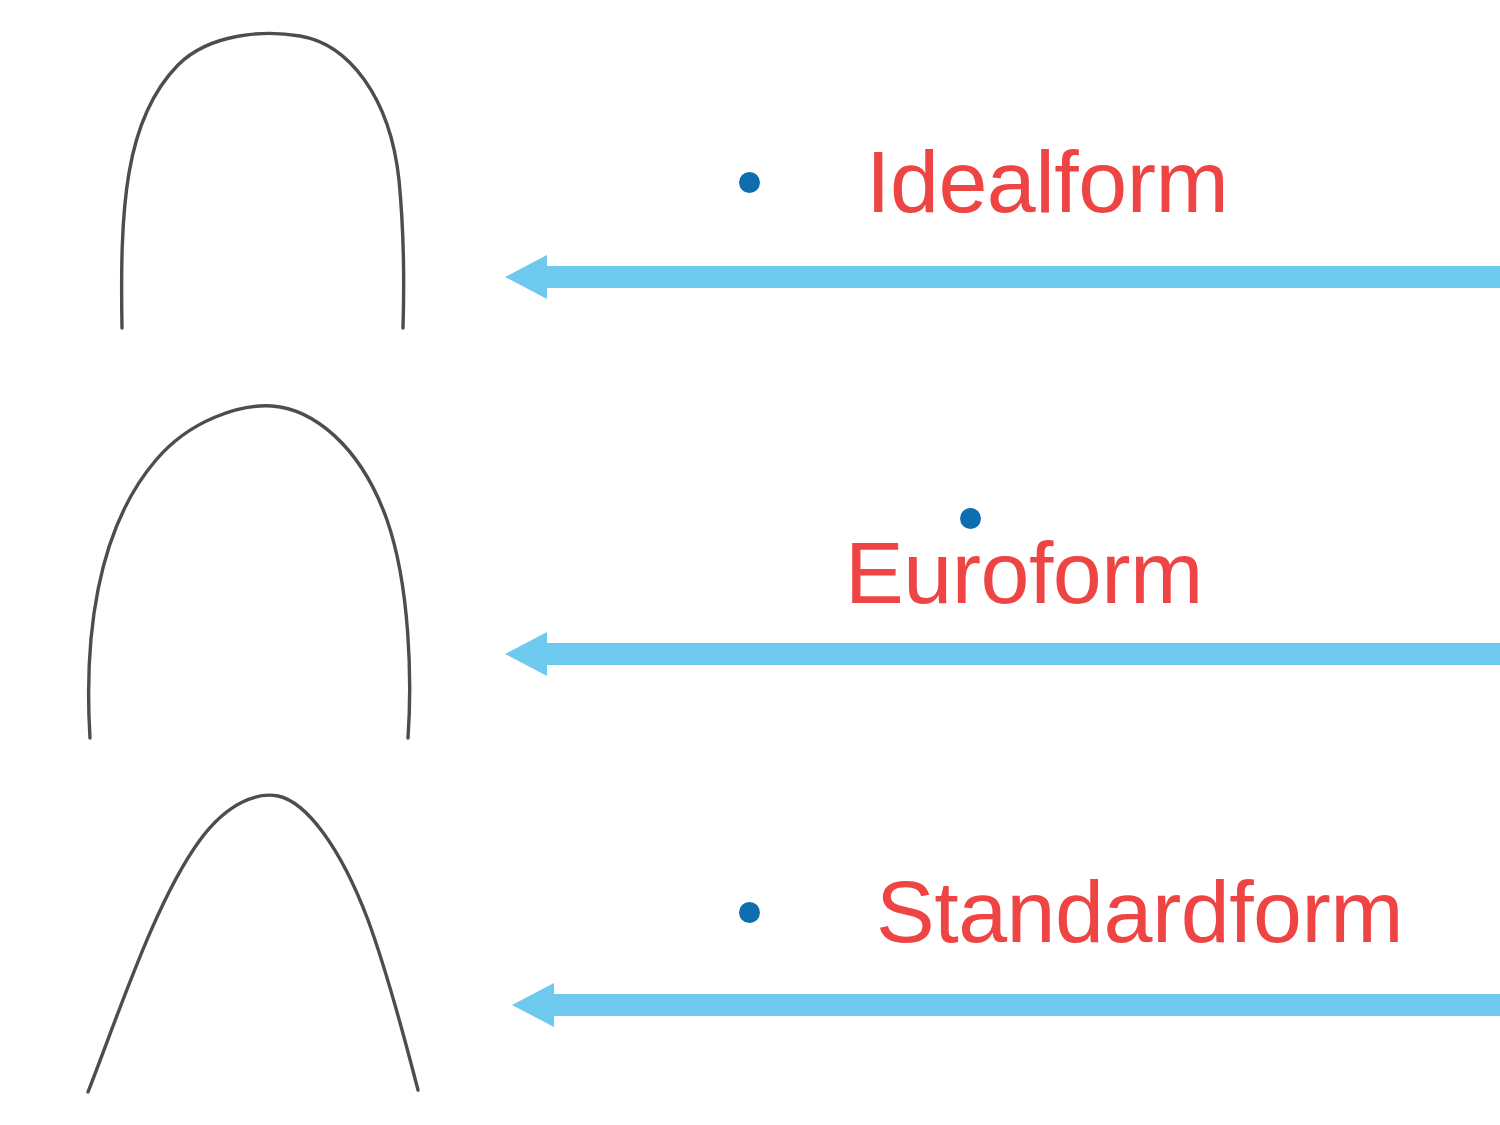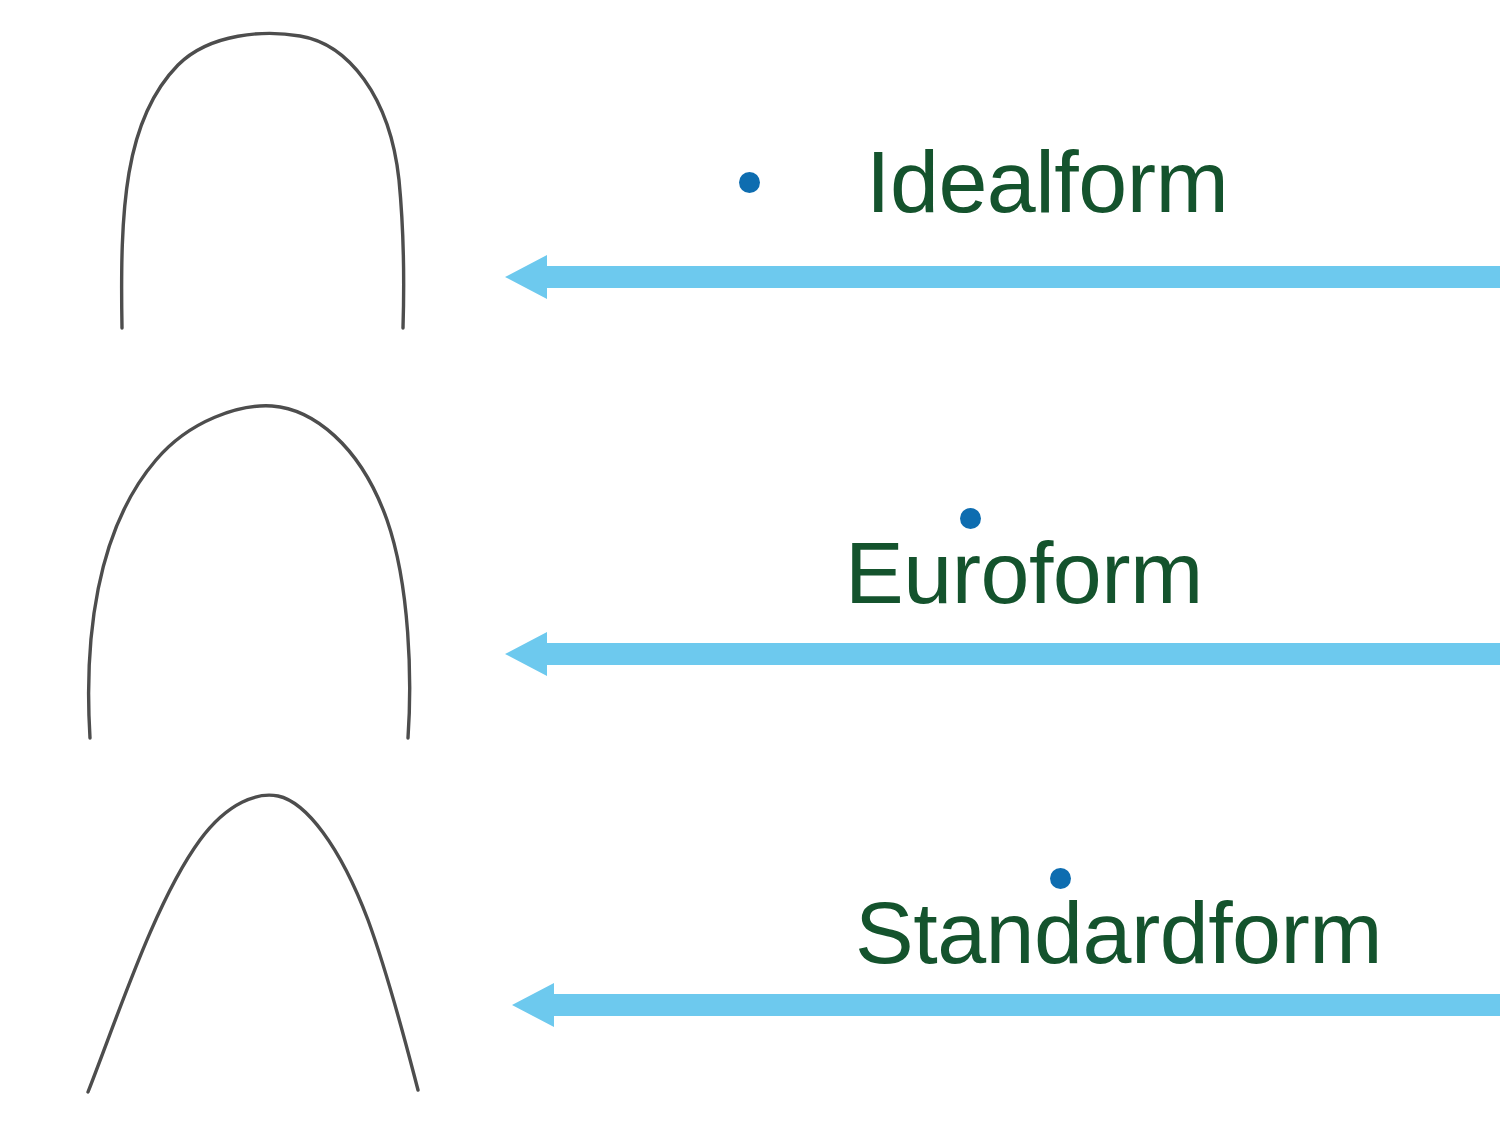--- a/index.html
+++ b/index.html
@@ -54,35 +54,35 @@
     align-items: center;
   }
   .bullet-dot {
     width: 21px;
     height: 21px;
     border-radius: 50%;
     background: #0E6DB0;
     flex: 0 0 auto;
   }
   .bullet-label {
-    color: #14532d;
+    color: #ef4444;
     font-size: 88px;
     line-height: 1.0;
     font-weight: normal;
     letter-spacing: -0.5px;
     white-space: nowrap;
   }
 
   #bullet-row-0 { left: 739px; top: 138px; }
   #bullet-row-0 .bullet-label { margin-left: 106px; }
 
   #bullet-row-1 { left: 739px; top: 508px; flex-direction: column; }
   #bullet-row-1 .bullet-label { margin-left: 106px; }
 
-  #bullet-row-2 { left: 739px; top: 868px; flex-direction: column; }
+  #bullet-row-2 { left: 739px; top: 868px; }
   #bullet-row-2 .bullet-label { margin-left: 116px; }
 </style>
 </head>
 <body>
 
 <div class="slide">
 
   <div class="arch-figure" id="arch-row-0">
     <svg viewBox="0 0 420 340" preserveAspectRatio="none" aria-hidden="true">
       <path d="M 62 318

